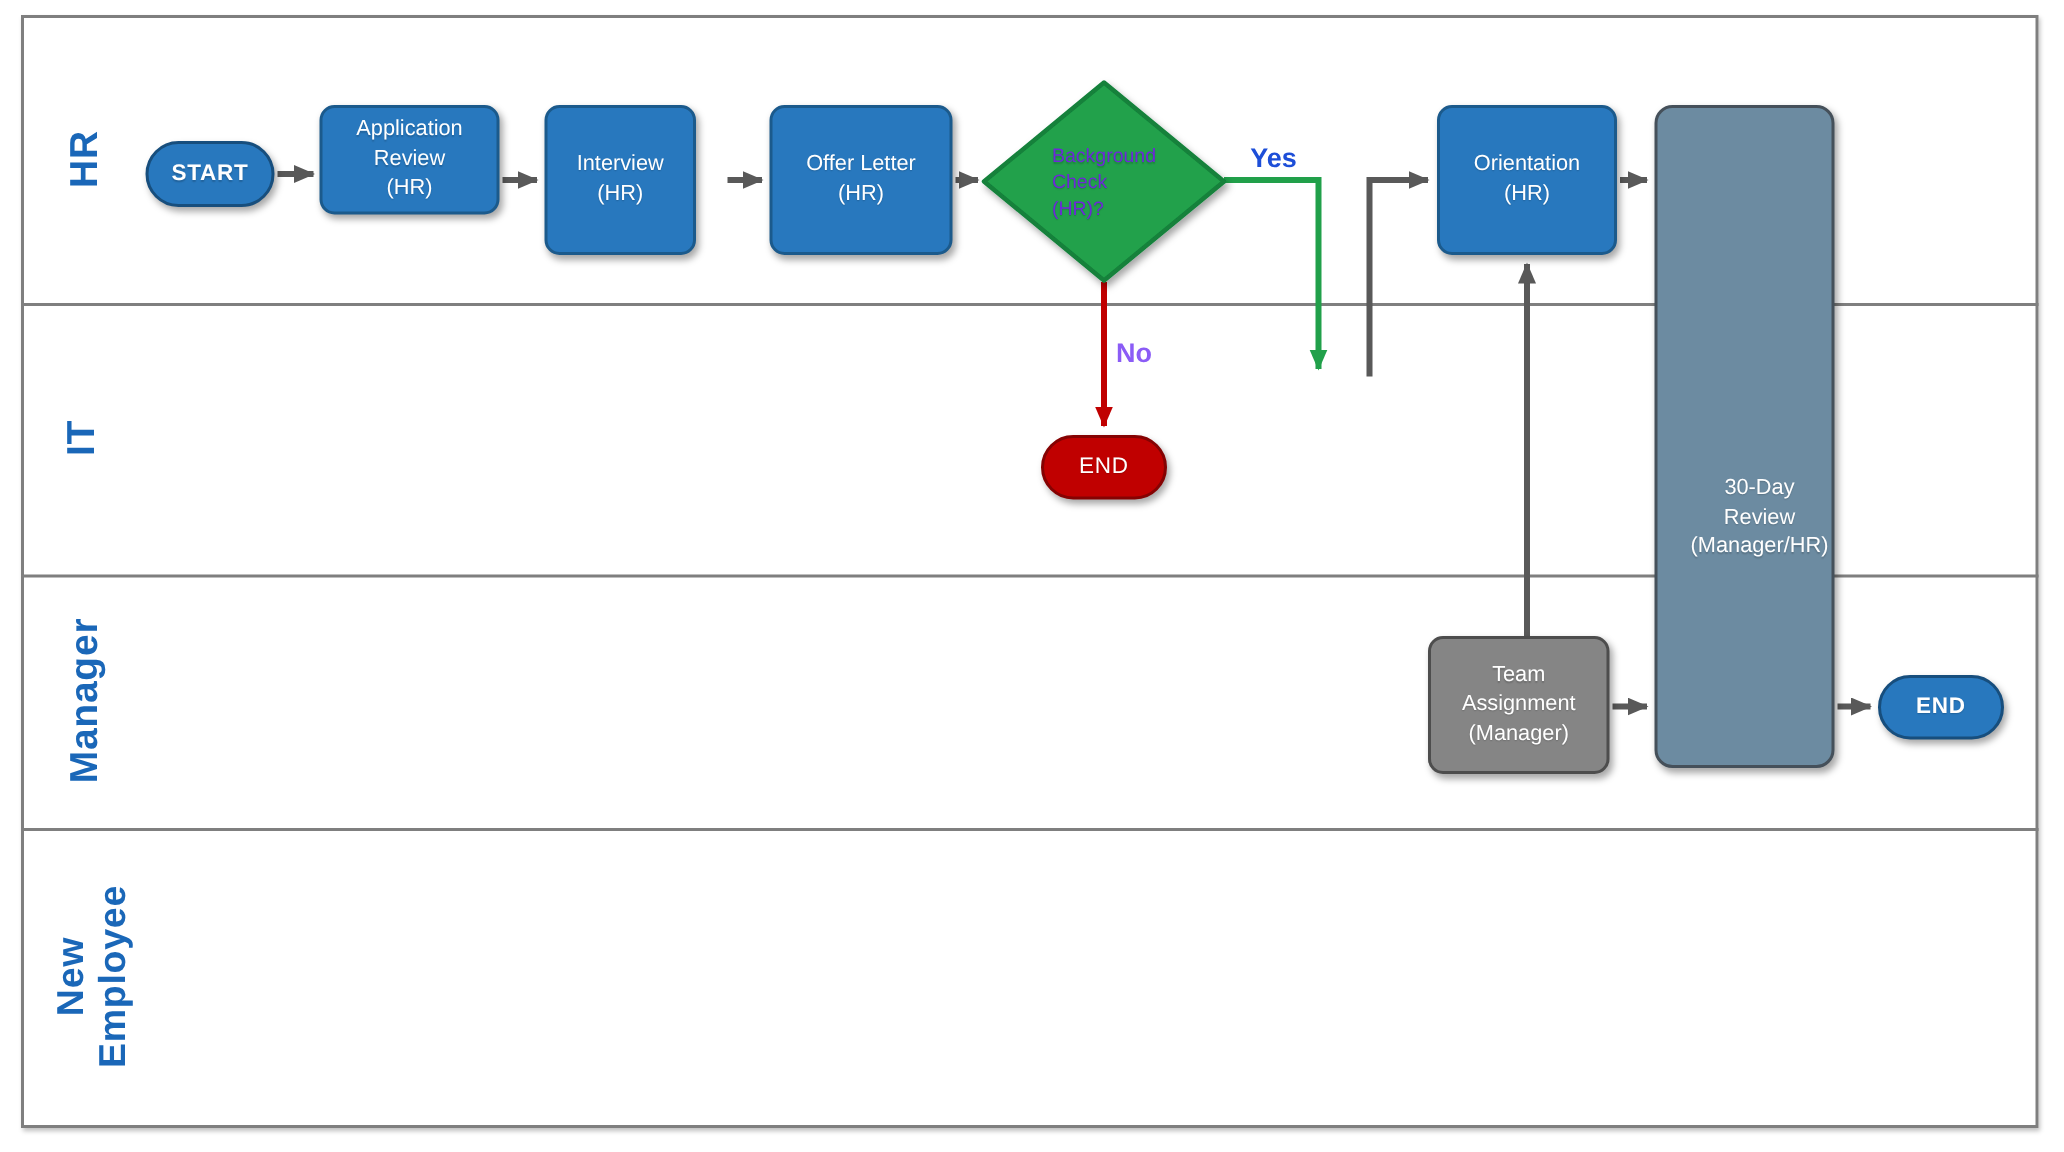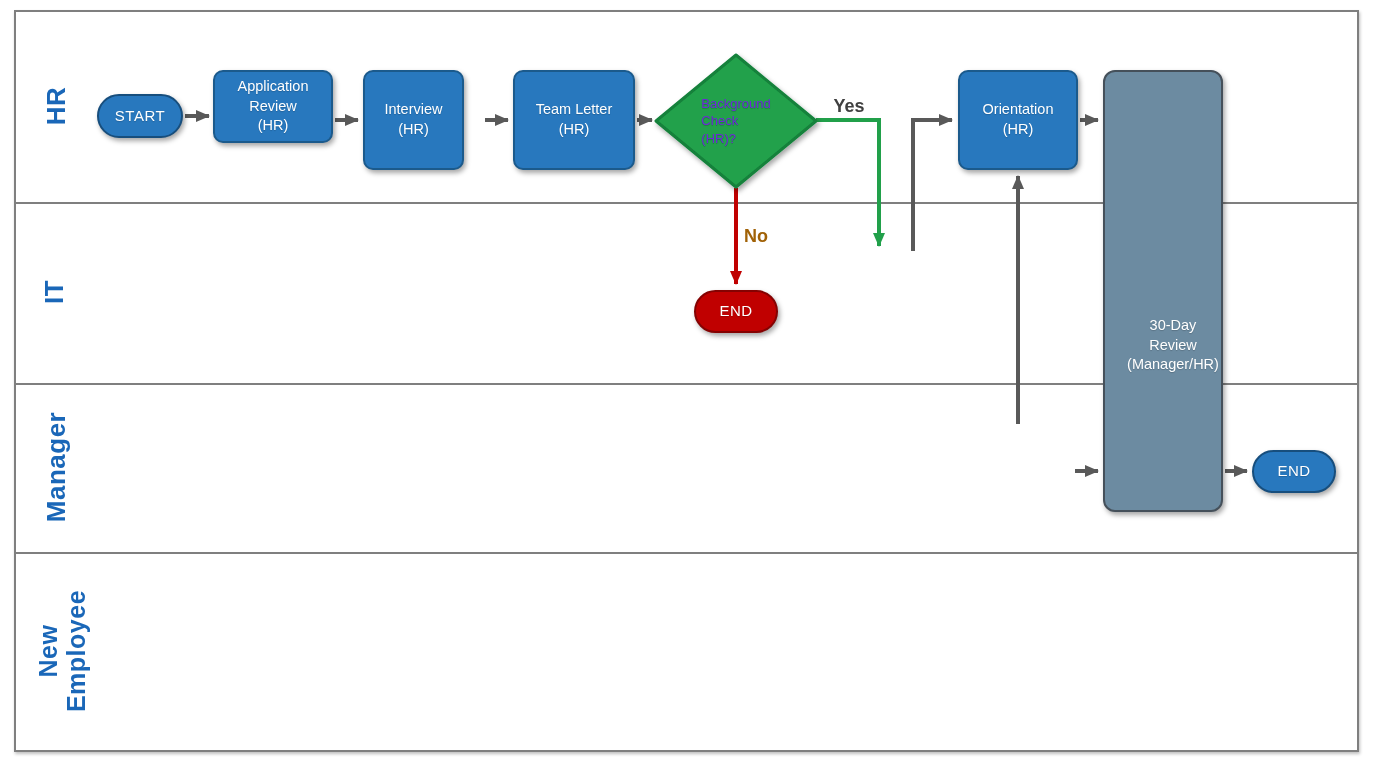--- a/index.html
+++ b/index.html
@@ -46,33 +46,33 @@
   }
   .slate{
     background:#6c8ba1;border:2px solid #45505a;border-radius:12px;
     box-shadow:2px 3px 5px rgba(0,0,0,.35);
     align-items:flex-start;padding-top:244px;padding-left:20px;
   }
   .pill{
     border-radius:24px;font-size:15px;letter-spacing:.5px;
     box-shadow:2px 3px 5px rgba(0,0,0,.35);
   }
-  .pill.blue{background:#2878be;border:2.5px solid #174e7d;}
+  .pill.blue{background:#2878be;border:2.5px solid #174e7d;font-weight:bold;}
   .pill.red{background:#c00000;border:2.5px solid #850202;}
   .diamond-label{
     position:absolute;z-index:3;display:flex;align-items:center;justify-content:center;
     color:#6d28d9;text-align:left;font-size:13px;line-height:1.35;white-space:pre-line;
     text-shadow:0 1px 1px rgba(0,0,0,.18);
   }
   .edge-label{
     position:absolute;z-index:3;font-size:18px;font-weight:bold;
     transform:translate(-50%,-50%);
   }
-  .edge-label.yes{color:#404040;}
-  .edge-label.no{color:#a16207;}
+  .edge-label.yes{color:#1d4ed8;}
+  .edge-label.no{color:#8b5cf6;}
 </style>
 </head>
 <body>
 
 <div class="canvas">
 
   <div class="frame"></div>
   <div class="divider" style="top:202px"></div>
   <div class="divider" style="top:383px"></div>
   <div class="divider" style="top:552px"></div>
@@ -119,35 +119,38 @@
 
   <div class="node pill blue" style="left:97px;top:94px;width:86px;height:44px">START</div>
 
   <div class="node process" style="left:213px;top:70px;width:120px;height:73px">Application
 Review
 (HR)</div>
 
   <div class="node process" style="left:363px;top:70px;width:101px;height:100px">Interview
 (HR)</div>
 
-  <div class="node process" style="left:513px;top:70px;width:122px;height:100px">Team Letter
+  <div class="node process" style="left:513px;top:70px;width:122px;height:100px">Offer Letter
 (HR)</div>
 
   <div class="diamond-label" style="left:661px;top:81px;width:150px;height:80px">Background
 Check
 (HR)?</div>
 
   <div class="node process" style="left:958px;top:70px;width:120px;height:100px">Orientation
 (HR)</div>
 
   <div class="node slate" style="left:1103px;top:70px;width:120px;height:442px">30-Day
 Review
 (Manager/HR)</div>
 
 
+  <div class="node support" style="left:952px;top:424px;width:121px;height:92px">Team
+Assignment
+(Manager)</div>
 
   <div class="node pill red" style="left:694px;top:290px;width:84px;height:43px">END</div>
 
   <div class="node pill blue" style="left:1252px;top:450px;width:84px;height:43px">END</div>
 
   <div class="edge-label yes" style="left:849px;top:106px">Yes</div>
   <div class="edge-label no" style="left:756px;top:236px">No</div>
 
 </div>
 

